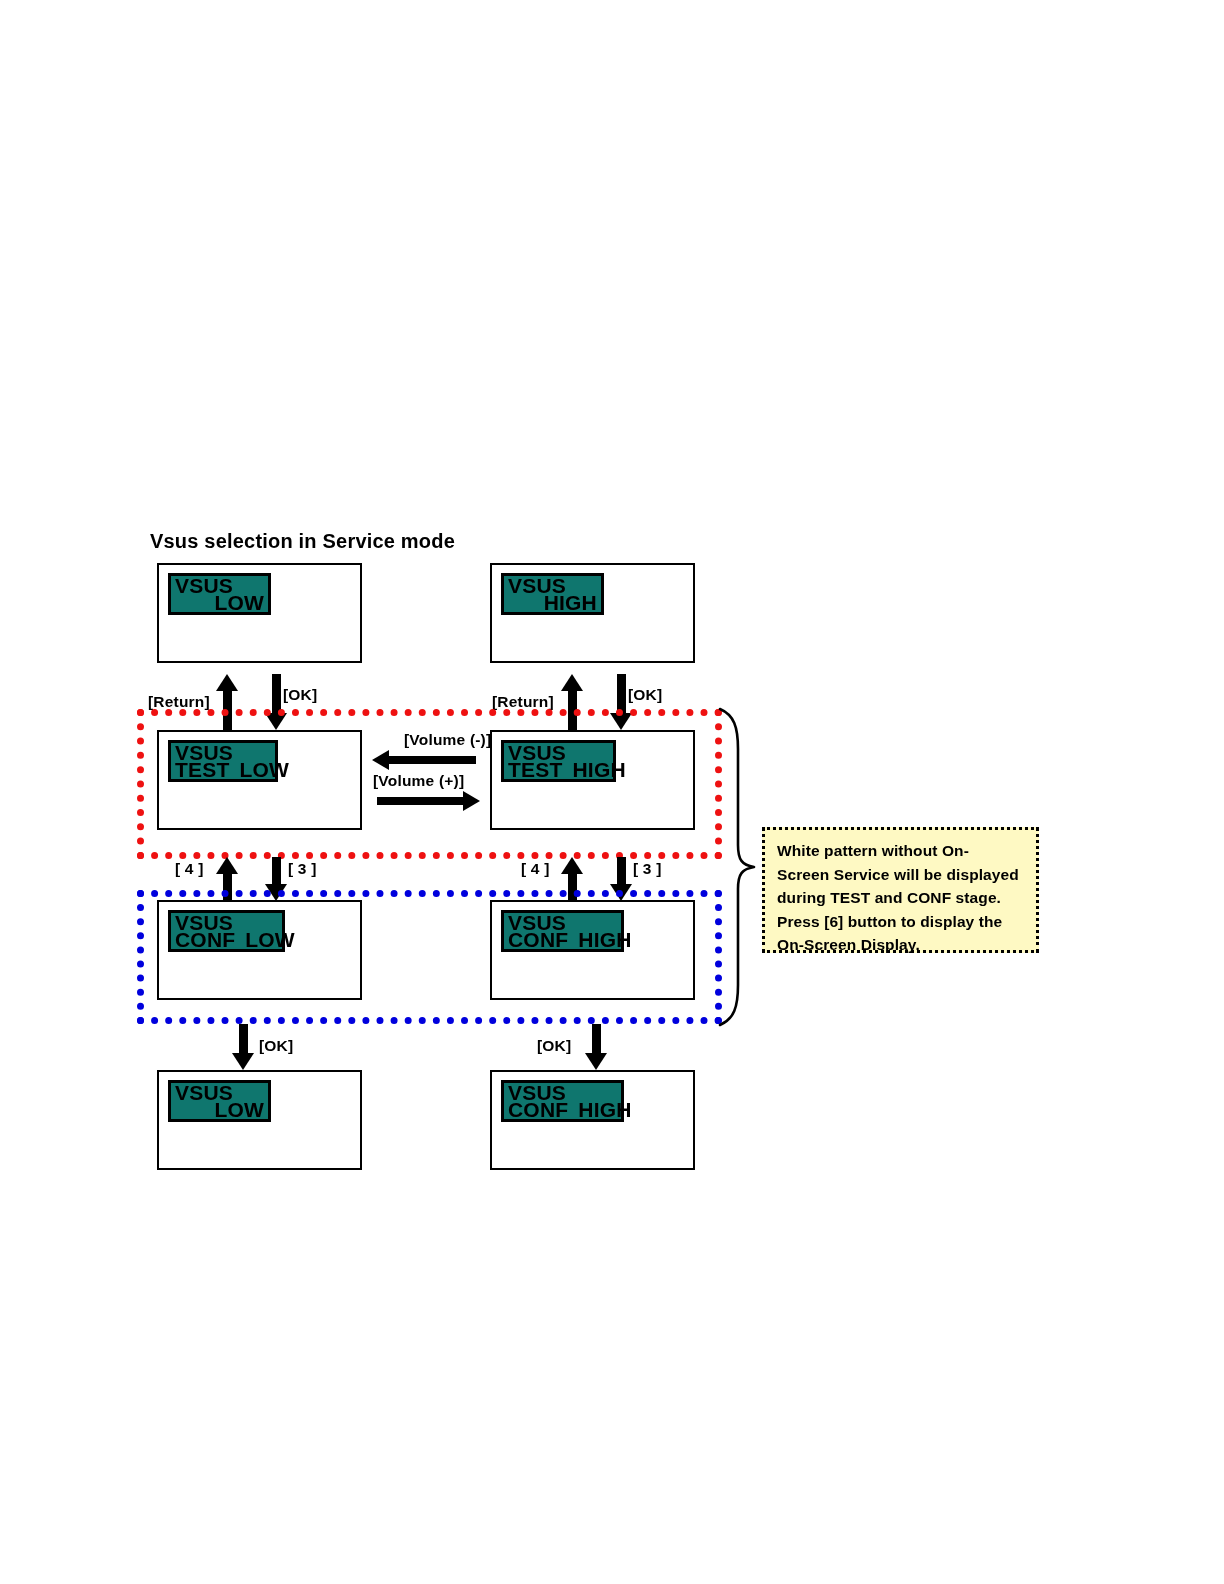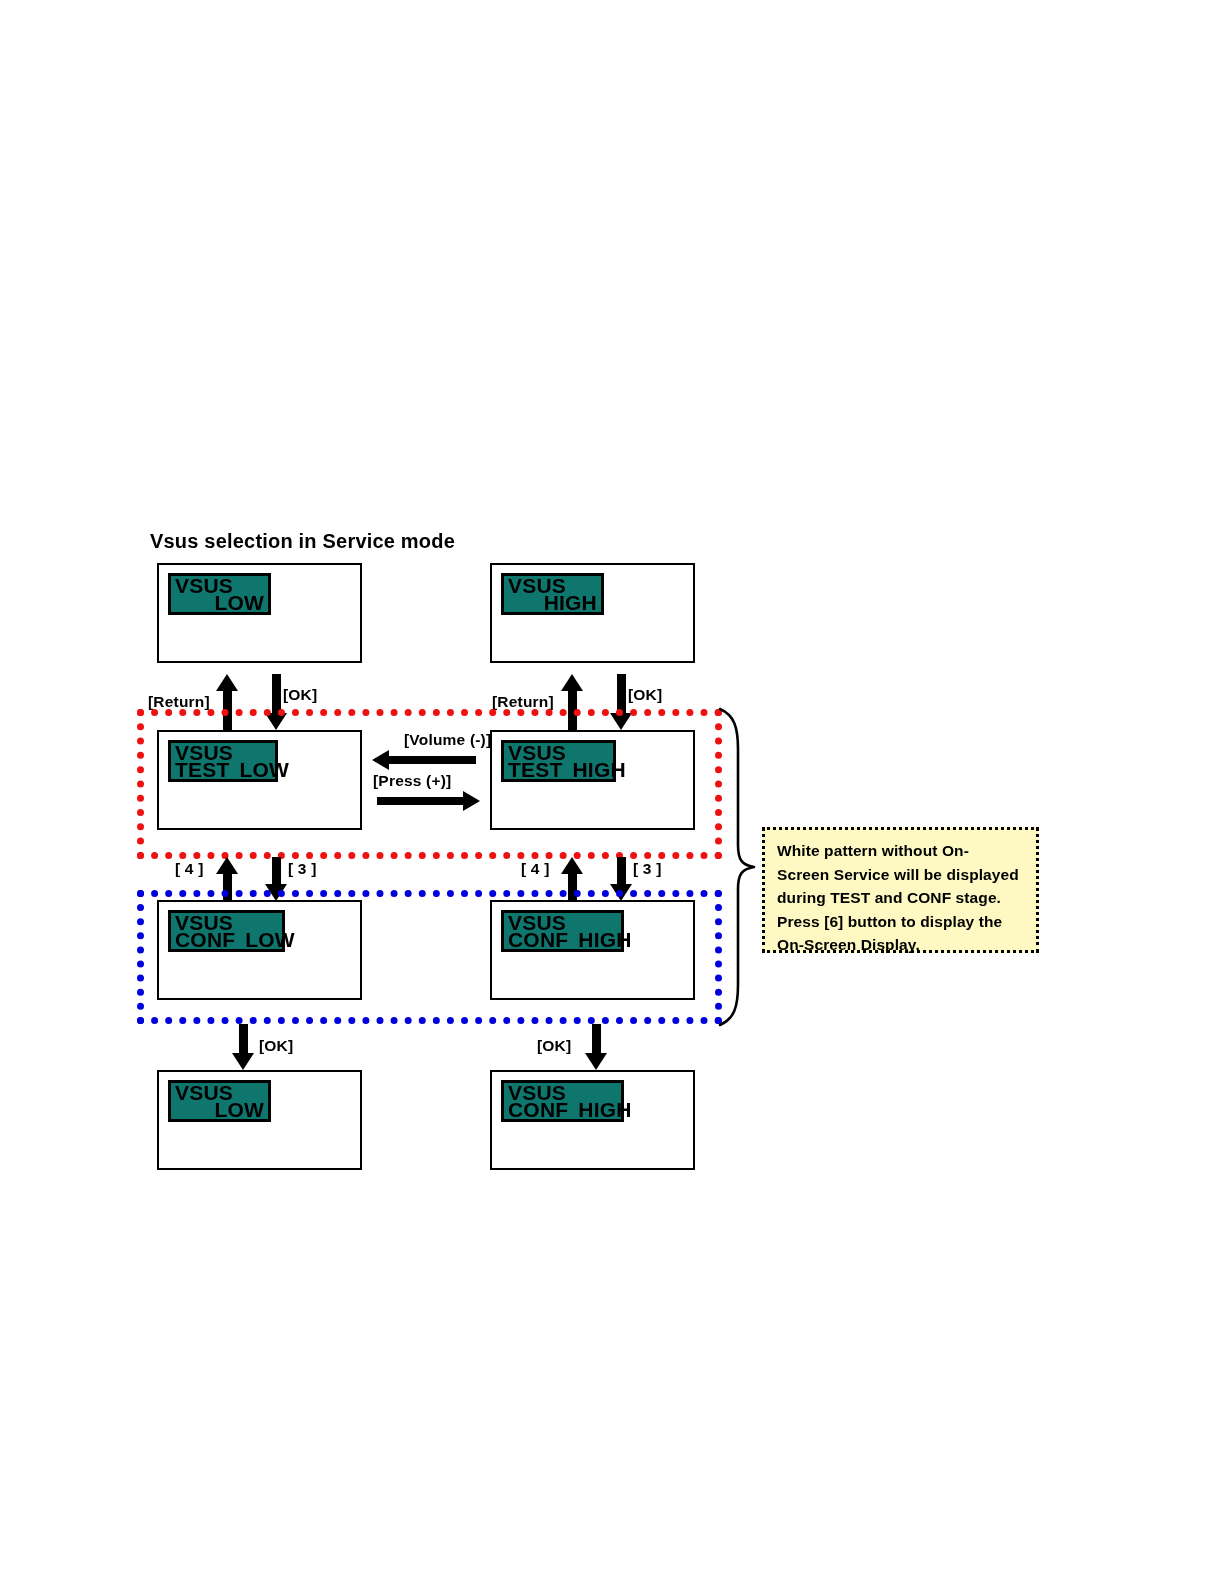--- a/index.html
+++ b/index.html
@@ -202,21 +202,21 @@
         <span class="osd-left">TEST</span>
         <span>HIGH</span>
       </span>
     </div>
   </div>
 
   <div class="arrow-label" style="left:373px; top:731px;margin-left:31px;">[Volume (-)]</div>
   <div class="arrow-h" style="left:389px; top:756px; width:87px;"></div>
   <div class="arrow-head-h left" style="left:372px; top:750px;"></div>
 
-  <div class="arrow-label" style="left:373px; top:772px;">[Press (+)]</div>
+  <div class="arrow-label" style="left:373px; top:772px;">[Volume (+)]</div>
   <div class="arrow-h" style="left:377px; top:797px; width:87px;"></div>
   <div class="arrow-head-h right" style="left:463px; top:791px;"></div>
 
   <div class="arrow-v" style="left:223px; top:873px; height:28px;"></div>
   <div class="arrow-head up" style="left:216px; top:857px;"></div>
   <div class="arrow-label" style="left:175px; top:860px;">[ 4 ]</div>
 
   <div class="arrow-v" style="left:272px; top:857px; height:28px;"></div>
   <div class="arrow-head down" style="left:265px; top:884px;"></div>
   <div class="arrow-label" style="left:288px; top:860px;">[ 3 ]</div>

